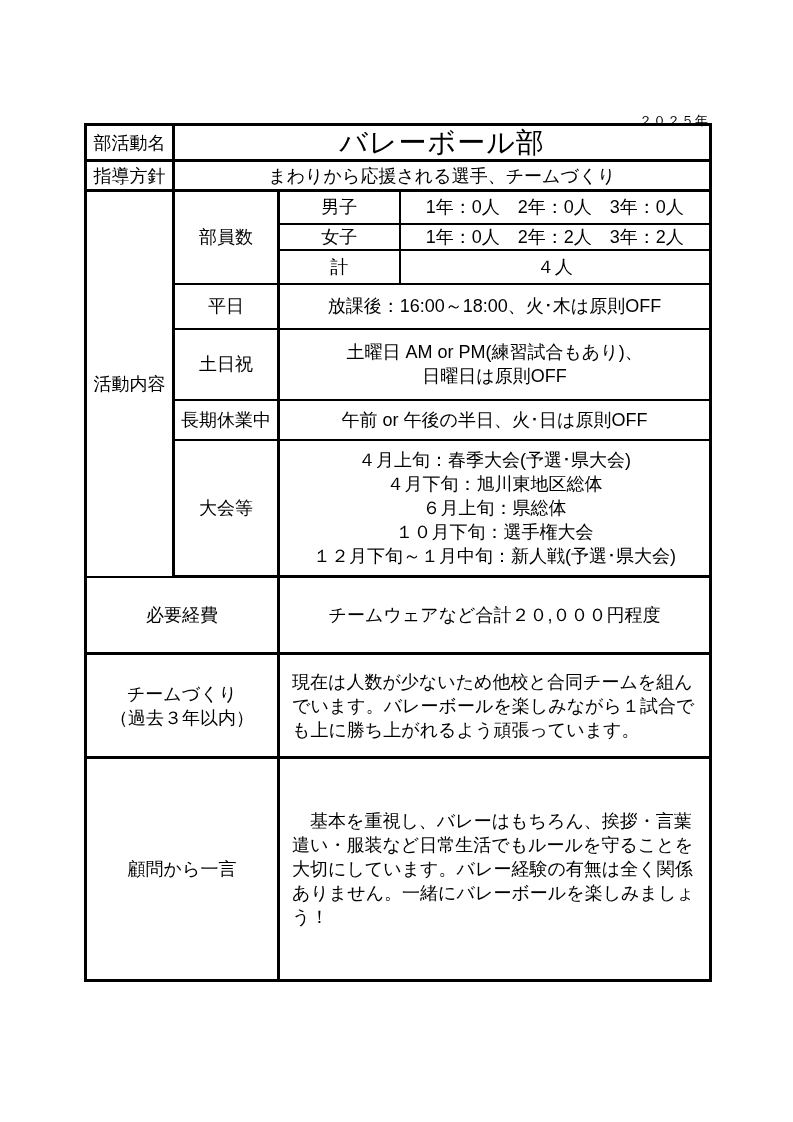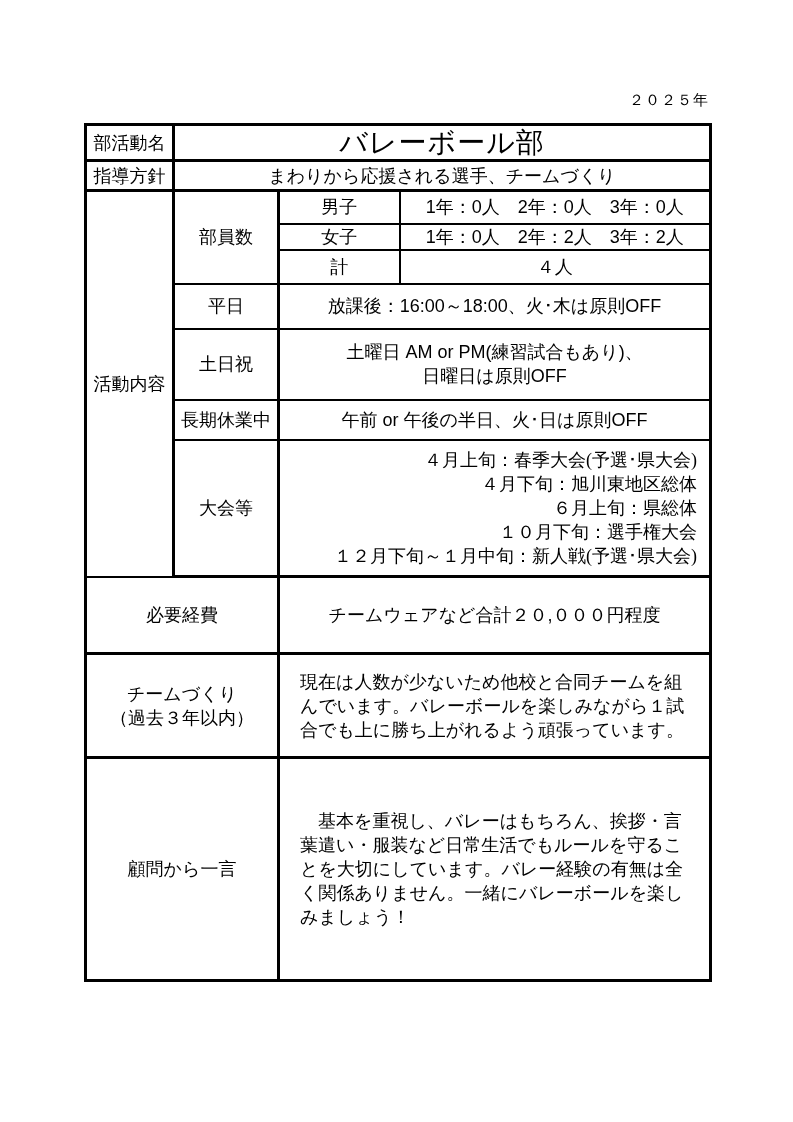--- a/index.html
+++ b/index.html
@@ -15,23 +15,23 @@
   }
   .page {
     position: relative;
     width: 793px;
     height: 1122px;
     background: #ffffff;
     overflow: hidden;
   }
   .year {
     position: absolute;
-    top: 91px;
+    top: 112px;
     right: 84px;
-    font-size: 15px;
+    font-size: 13px;
     letter-spacing: 1px;
     white-space: nowrap;
   }
   table.club-table {
     position: absolute;
     left: 84px;
     top: 123px;
     width: 625px;
     border-collapse: collapse;
     table-layout: fixed;
@@ -48,27 +48,26 @@
   }
   
   .club-table td.br3 { border-right-width: 3px; }
   .club-table tr.hb3 td { border-bottom-width: 3px; }
   
   .club-table td.title-cell {
     font-size: 28px;
     letter-spacing: 1px;
   }
   .club-table td.left-cell {
-    text-align: right;
-    padding: 4px 12px;
-    font-family: Liberation Serif, serif;
+    text-align: center;
+    padding: 4px 24px;
   }
   .club-table td.para-cell {
     text-align: left;
-    padding: 4px 20px;
+    padding: 4px 12px;
   }
   .lines div { white-space: nowrap; }
   
   tr.r-club     { height: 36px; }
   tr.r-policy   { height: 30px; }
   tr.r-boys     { height: 33px; }
   tr.r-girls    { height: 19px; }
   tr.r-total    { height: 34px; }
   tr.r-weekday  { height: 45px; }
   tr.r-weekend  { height: 71px; }

